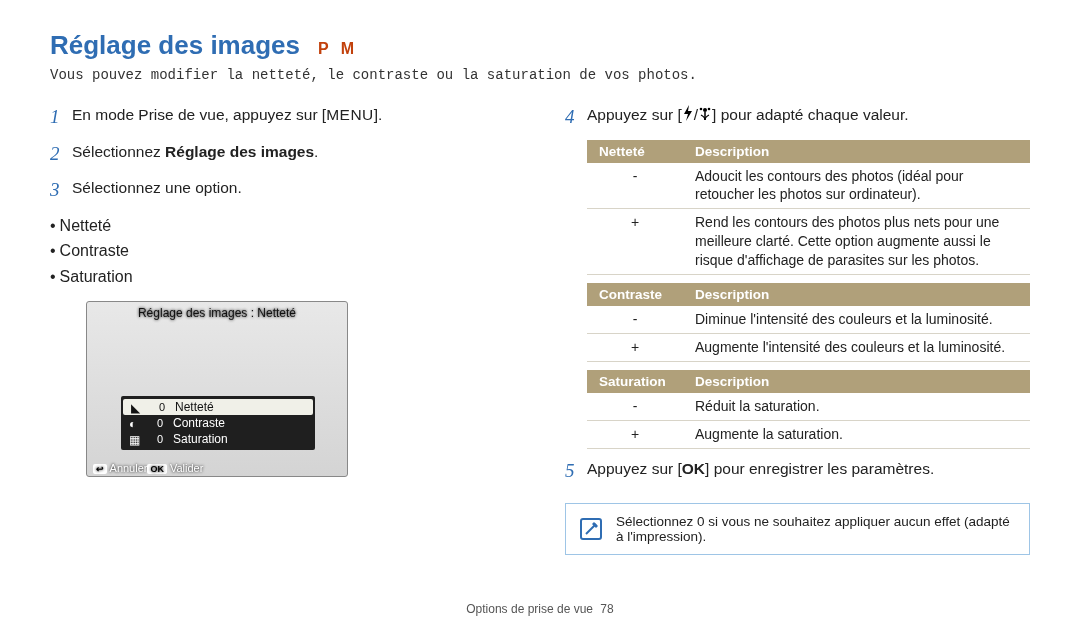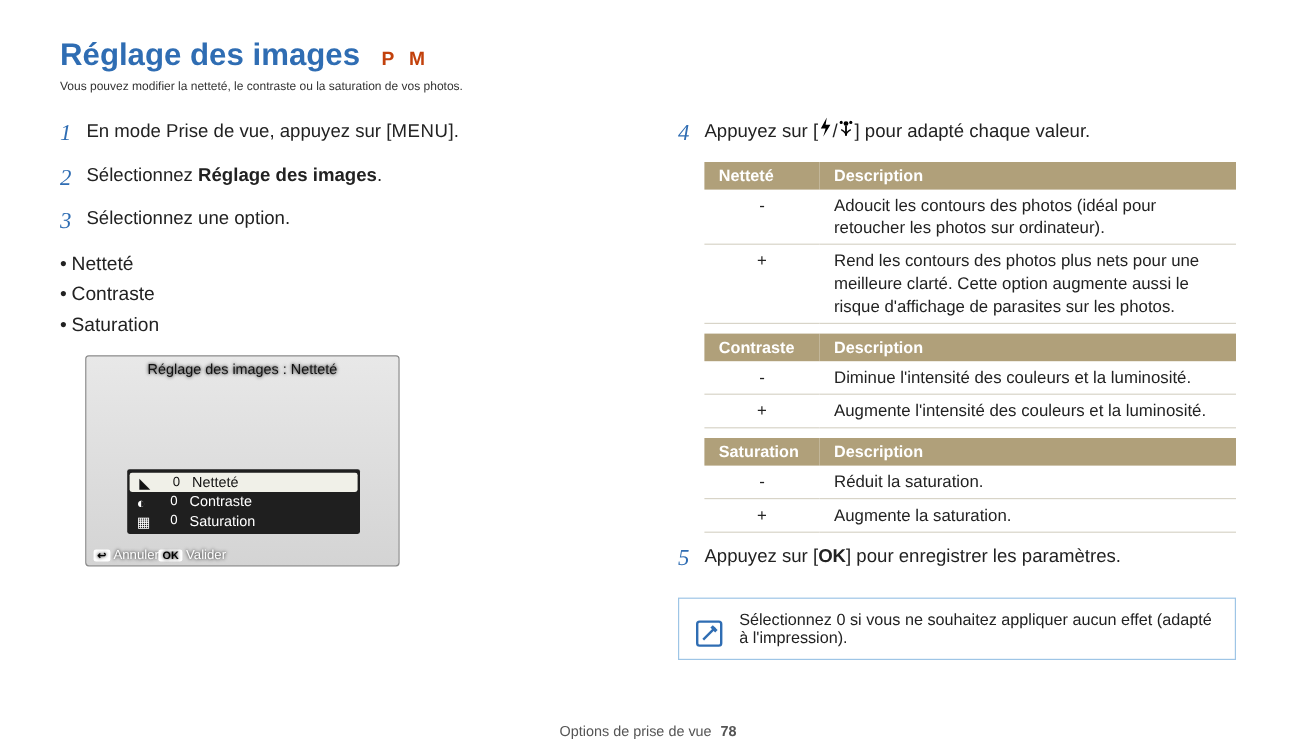--- a/index.html
+++ b/index.html
@@ -8,33 +8,33 @@
     height: 630px;
     padding: 30px 50px 20px 50px;
     font-family: "Segoe UI", Arial, sans-serif;
     color: #222;
     position: relative;
     background: #fff;
   }
   .title-line { display: flex; align-items: baseline; gap: 18px; margin-bottom: 6px;}
   .title { font-size: 26px; color: #2f6db3; font-weight: 600; }
   .modes { font-size: 16px; color: #c2410c; letter-spacing: 4px; font-weight: 700;}
-  .subtitle { font-size: 10px; color: #333; margin-bottom: 20px; }
+  .subtitle { font-size: 14px; color: #333; margin-bottom: 20px; font-family: Liberation Mono, monospace; }
   .columns { display: flex; gap: 50px; }
   .col { flex: 1; }
   .step { display: flex; font-size: 15.5px; margin-bottom: 8px; line-height: 1.5; }
   .step-num { color: #2f6db3; font-style: italic; font-size: 19px; font-weight: 500; width: 22px; flex-shrink:0; font-family: Georgia, serif;}
   .step-text { flex: 1; }
   .menu-key { font-weight: 400; letter-spacing: 0.5px; }
   .ok-key { font-weight: 700; }
   .sublist { font-size: 16px; line-height: 1.6; }
   .sublist .dot { margin-right: 4px; }
 
   
-  .lcd-wrap { margin-left: 21px; margin-top: 12px; }
+  .lcd-wrap { margin-left: 36px; margin-top: 12px; }
   .lcd {
     width: 262px; height: 176px;
     border: 1px solid #888;
     border-radius: 3px;
     background: linear-gradient(#e8e8e8,#d4d4d4);
     position: relative;
     overflow: hidden;
   }
   .lcd-top {
     color: #fff; font-size: 12px;
@@ -91,37 +91,37 @@
     vertical-align: top;
     line-height: 1.35;
   }
   table.def td:first-child { text-align: center; }
 
   .note-box {
     margin-top: 18px;
     border: 1px solid #9ec5e6;
     padding: 10px 14px;
     display: flex;
-    align-items: flex-end;
+    align-items: center;
     gap: 14px;
     font-size: 13.5px;
   }
   .note-icon {
     width: 22px; height: 22px; border: 2px solid #2f6db3; color:#2f6db3;
     display:flex; align-items:center; justify-content:center;
     font-weight:700; border-radius:3px; flex-shrink:0;
     transform: rotate(0deg);
   }
   .footer {
     position: absolute;
     bottom: 14px; left: 0; right: 0;
     text-align: center;
     font-size: 12px; color: #555;
   }
-  .footer .pn { font-weight: 700; margin-left: 4px; }
+  .footer .pn { font-weight: 400; margin-left: 4px; }
   .bolt, .flower { display:inline-block; vertical-align:middle; }
 </style>
 </head>
 <body>
 
 <div class="title-line">
   <h1 class="title">Réglage des images</h1>
   <span class="modes">P M</span>
 </div>
 <p class="subtitle">Vous pouvez modifier la netteté, le contraste ou la saturation de vos photos.</p>

